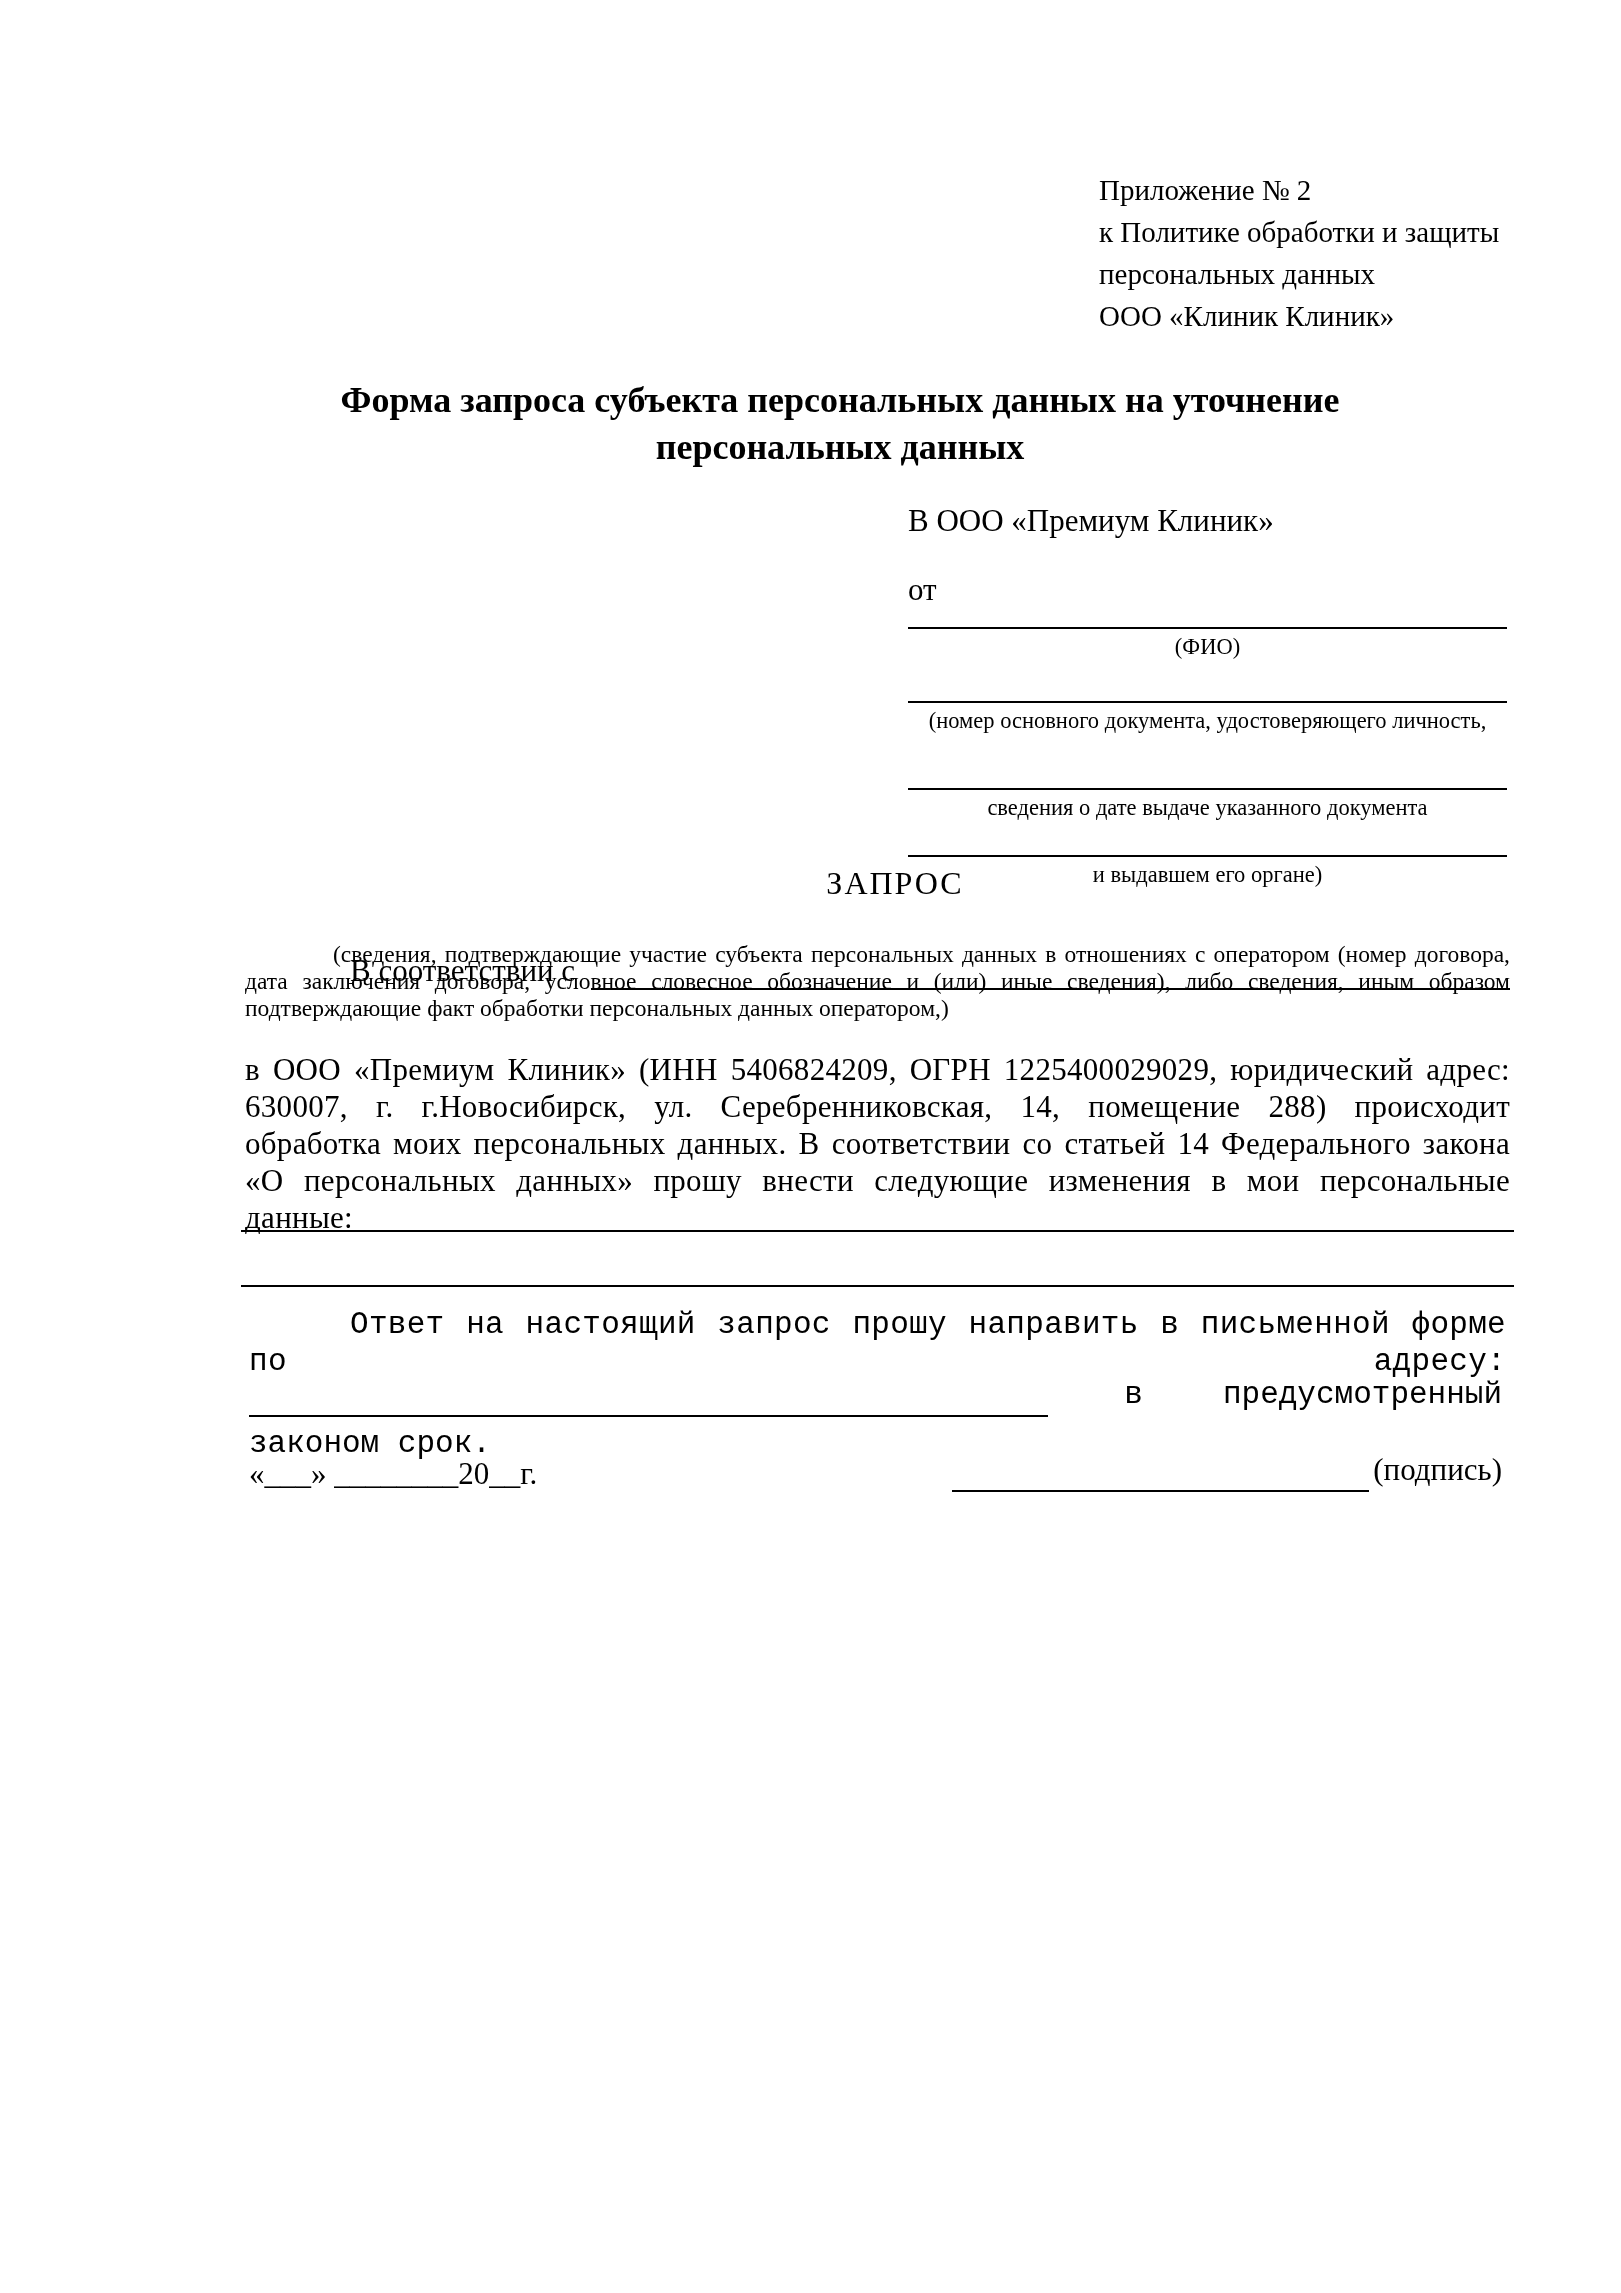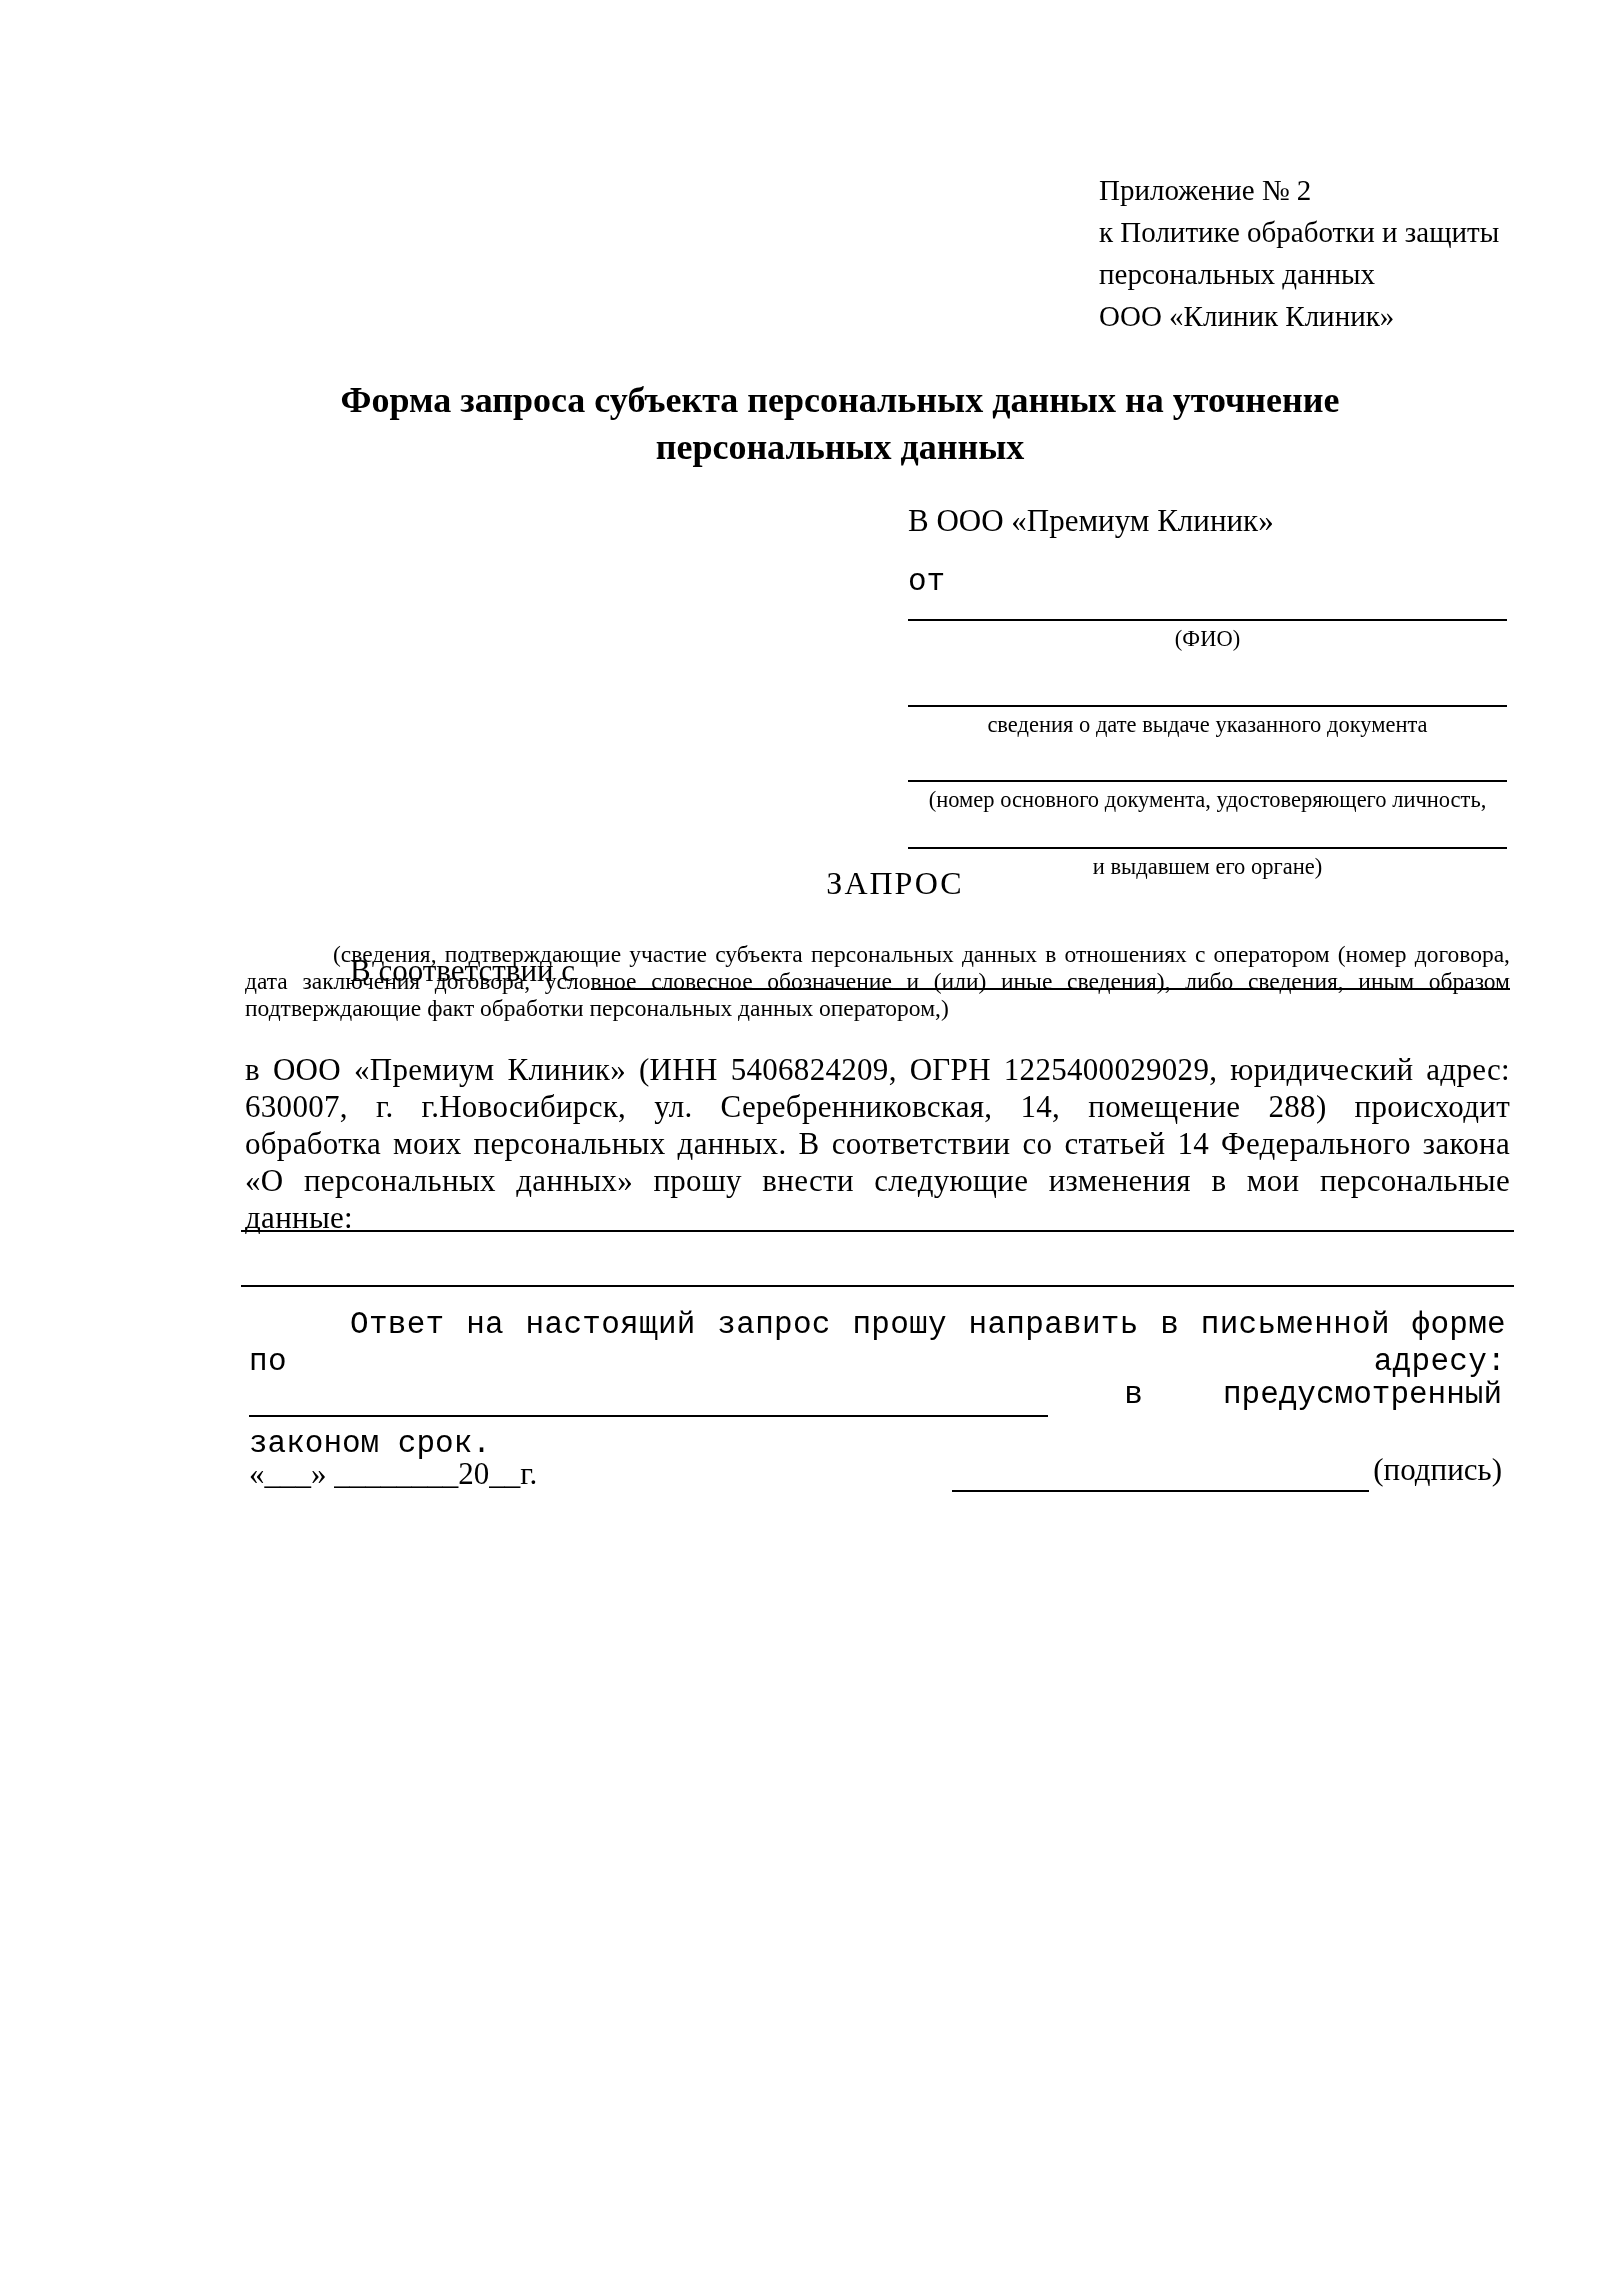--- a/index.html
+++ b/index.html
@@ -28,21 +28,21 @@
   .form-title {
     display:inline-block; max-width:1127px;
     font-weight:bold; font-size:36px; line-height:47px;font-family:Liberation Serif, serif;
   }
 
   
   .addressee {
     position:absolute; left:892px; top:485px; width:615px;
     font-size:31px; line-height:39px;
   }
-  .addr-from { margin-top:14px;font-family:Liberation Mono, monospace; }
+  .addr-from { margin-top:22px; }
   .field-line { border-bottom:2.9px solid #000; }
   .f1 .field-line { height:11.8px; }
   .f2 .field-line { height:31px; }
   .f3 .field-line { height:43px; }
   .f4 .field-line { height:23.5px; }
   .field-caption {
     text-align:center; font-size:22.5px; line-height:27.4px;
   }
 
   
@@ -122,28 +122,28 @@
 
   <div class="addressee">
     <div class="addr-to">В ООО «Премиум Клиник»</div>
     <div class="addr-from">от</div>
 
     <div class="field f1">
       <div class="field-line"></div>
       <div class="field-caption">(ФИО)</div>
     </div>
 
+    <div class="field f2">
+      <div class="field-line"></div>
+      <div class="field-caption">(номер основного документа, удостоверяющего личность,</div>
+    </div>
+
     <div class="field f3">
       <div class="field-line"></div>
       <div class="field-caption">сведения о дате выдаче указанного документа</div>
-    </div>
-
-    <div class="field f2">
-      <div class="field-line"></div>
-      <div class="field-caption">(номер основного документа, удостоверяющего личность,</div>
     </div>
 
     <div class="field f4">
       <div class="field-line"></div>
       <div class="field-caption">и выдавшем его органе)</div>
     </div>
   </div>
 
   <div class="request-heading">ЗАПРОС</div>
 

